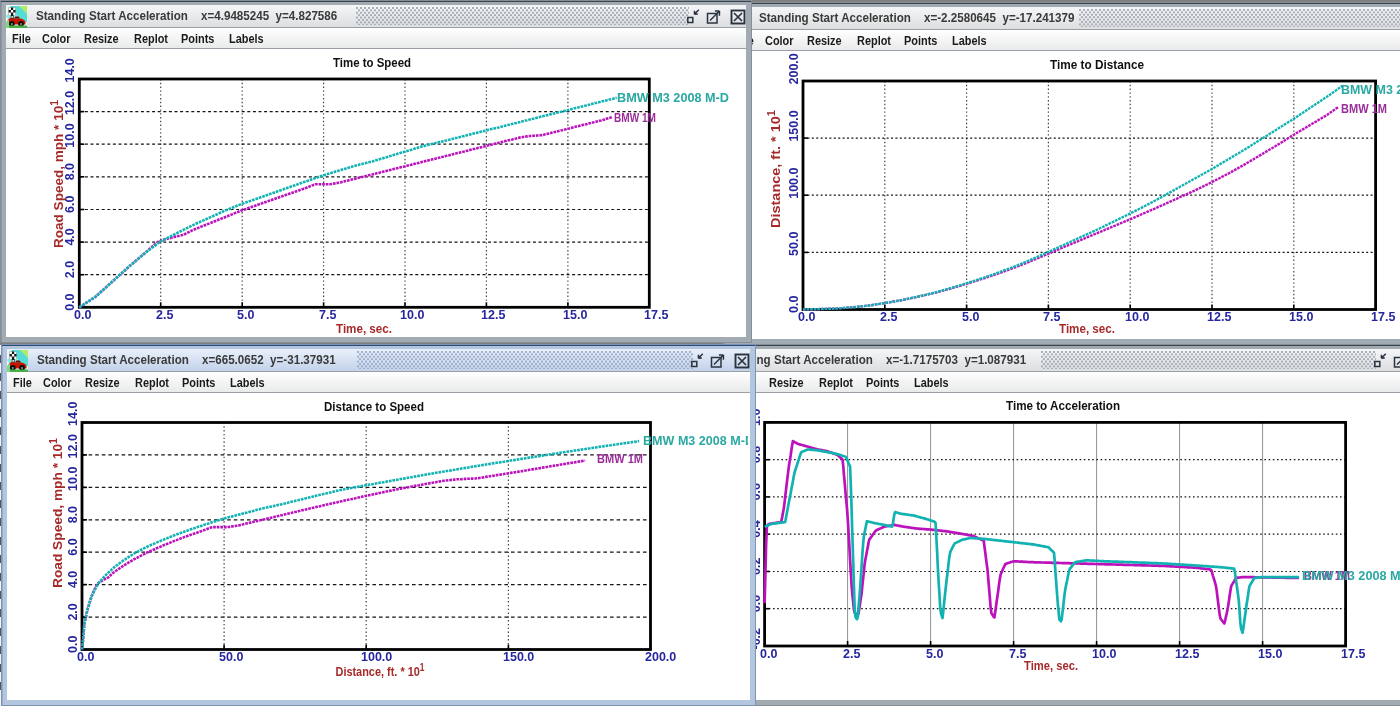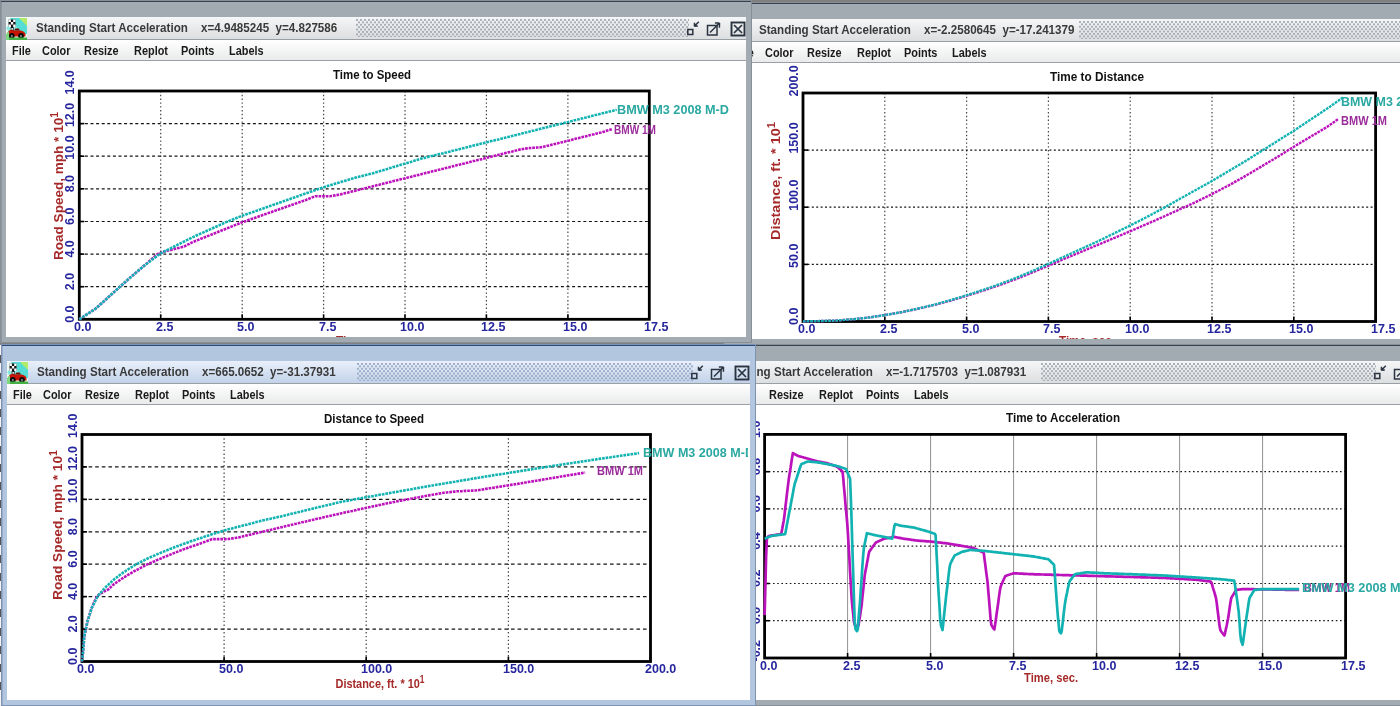--- a/index.html
+++ b/index.html
@@ -1,16 +1,16 @@
 <!DOCTYPE html>
 <html><head><meta charset="utf-8"><style>
 *{margin:0;padding:0;box-sizing:border-box}
 html,body{width:1400px;height:706px;overflow:hidden;background:#808080;font-family:"Liberation Sans",sans-serif}
 #desk{position:relative;width:1400px;height:706px;overflow:hidden}
-.win{position:absolute;border:1px solid;padding:16px 5px 5px 5px}
+.win{position:absolute;border:1px solid;padding:4px 5px 5px 5px}
 .body{width:100%;height:100%;display:flex;flex-direction:column;background:#fff}
 .tb{height:23px;position:relative;flex:0 0 23px;border-bottom:1px solid #98A0A6}
 .bumps{position:absolute;left:350px;right:57px;top:2px;bottom:2px;background-size:4px 4.8px;background-position:0 0,2px 2.4px}
 .tt{position:absolute;top:3px;font-size:13.5px;font-weight:bold;color:#3A3A3A;white-space:pre;transform:scaleX(0.86);transform-origin:0 0}
 .btns{position:absolute}
 .mb{height:21px;flex:0 0 21px;position:relative;background:linear-gradient(#ffffff,#e9eaeb);border-bottom:1px solid #9aa0a5;box-shadow:0 1px 0 #d8d8d8}
 .mi{position:absolute;top:3px;font-size:13px;font-weight:bold;color:#1a1a1a;transform:scaleX(0.84);transform-origin:0 0}
 .ct{flex:1;position:relative;background:#fff;overflow:hidden}
 .chart{position:absolute;left:0;top:0}
 text{font-family:"Liberation Sans",sans-serif}

